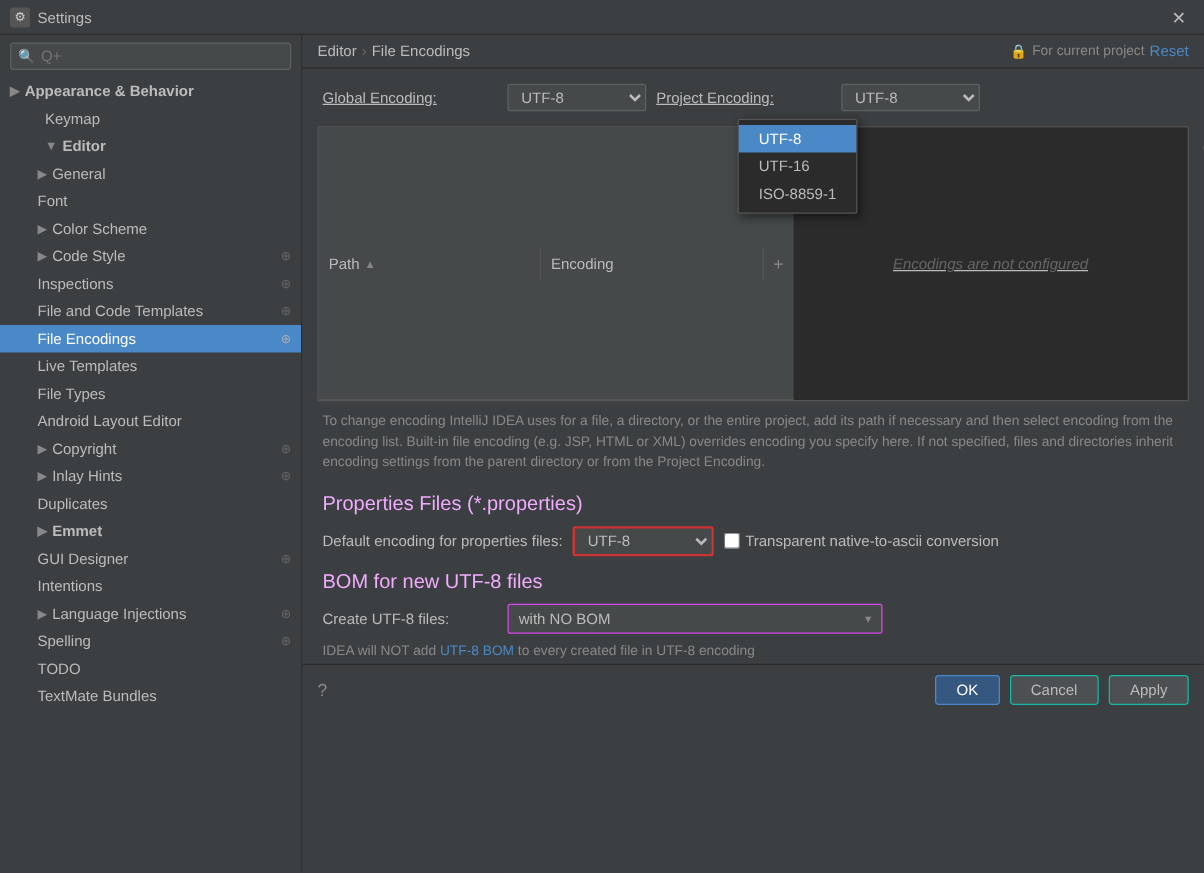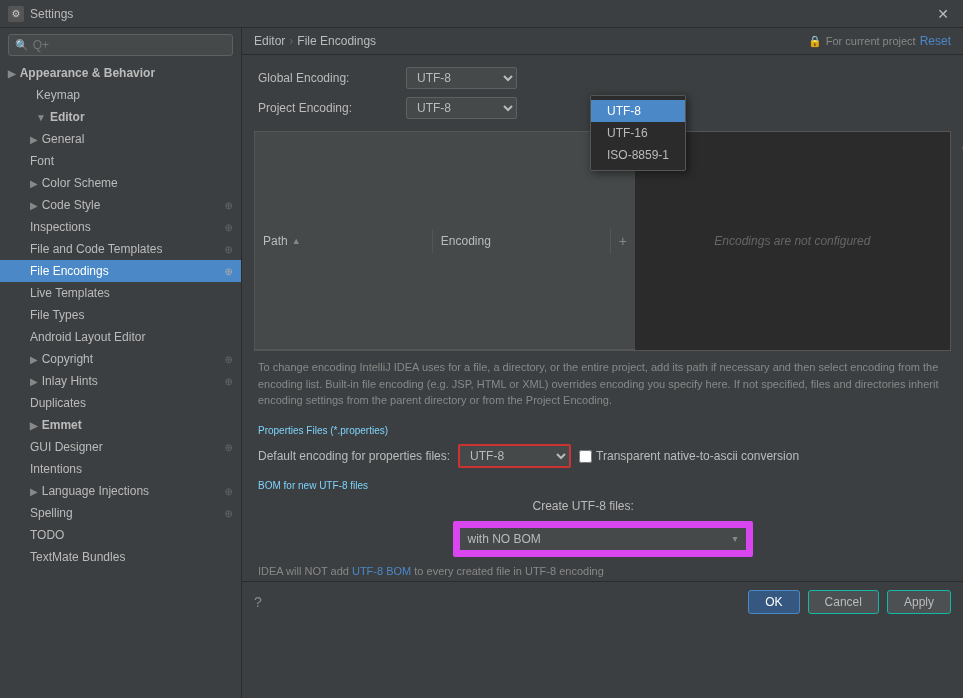--- a/index.html
+++ b/index.html
@@ -163,22 +163,23 @@
       padding: 4px 16px;
       color: #bbb;
       cursor: pointer;
       font-size: 12px;
     }
     .dropdown-option.selected { color: #fff; background: #4a88c7; }
     
     .form-area {
       padding: 12px 16px;
       display: flex;
-      flex-direction: column;
+      flex-direction: row;
       gap: 8px;
+      text-decoration: underline;
     }
     .form-row {
       display: flex;
       align-items: center;
       gap: 8px;
     }
     .form-label {
       color: #bbb;
       font-size: 12px;
       min-width: 140px;
@@ -213,38 +214,39 @@
       font-size: 14px;
       border-left: 1px solid #555;
     }
     .table-body {
       flex: 1;
       display: flex;
       align-items: center;
       justify-content: center;
       background: #2b2b2b;
       position: relative;
+      text-decoration: underline;
     }
     .empty-message {
       color: #666;
       font-size: 12px;
       font-style: italic;
     }
     
     .info-text {
       padding: 8px 16px;
       color: #888;
       font-size: 11px;
       line-height: 1.5;
     }
     
     .section-header-text {
       padding: 8px 16px 4px 16px;
-      color: #7dd3fc;
-      font-size: 10px;
+      color: #f0abfc;
+      font-size: 16px;
     }
     .checkbox-input {
       width: 13px;
       height: 13px;
       cursor: pointer;
       accent-color: #4a88c7;
     }
     .highlighted-text {
       color: #4a88c7;
       text-decoration: none;
@@ -301,21 +303,20 @@
       font-size: 12px;
       padding: 2px 4px;
       cursor: pointer;
     }
     
     .bom-row {
       display: flex;
       align-items: center;
       gap: 8px;
       padding: 4px 16px;
-      flex-direction: column;
     }
     .bom-note {
       padding: 4px 16px;
       font-size: 11px;
       color: #888;
     }
     .scrollbar-thin::-webkit-scrollbar { width: 6px; }
     .scrollbar-thin::-webkit-scrollbar-track { background: #3c3f41; }
     .scrollbar-thin::-webkit-scrollbar-thumb { background: #5e6162; border-radius: 3px; }
   </style>
@@ -495,30 +496,30 @@
       <div class="section-header-text">Properties Files (*.properties)</div>
       <div style="padding:4px 16px; display:flex; align-items:center; gap:8px;">
         <span class="form-label">Default encoding for properties files:</span>
         <div style="position:relative;border:2px solid #cc3333;border-radius:2px;">
           <select style="background:#45494a;color:#bbb;border:none;font-size:12px;padding:2px 20px 2px 6px;cursor:pointer;appearance:auto;">
             <option>UTF-8</option>
             <option>UTF-16</option>
             <option>ISO-8859-1</option>
           </select>
         </div>
-        <div style="display:flex;align-items:flex-end;gap:4px;">
+        <div style="display:flex;align-items:flex-start;gap:4px;">
           <input type="checkbox" class="checkbox-input" style="">
           <span>Transparent native-to-ascii conversion</span>
         </div>
       </div>
 
       <div class="section-header-text">BOM for new UTF-8 files</div>
       <div class="bom-row">
         <span class="form-label">Create UTF-8 files:</span>
-        <div class="styled-select" style="min-width:300px;padding:4px 8px;background:#45494a;border:7px solid #d946ef;border-radius:2px;display:flex;align-items:center;justify-content:space-between;cursor:pointer;text-align:center;">
+        <div class="styled-select" style="min-width:300px;padding:4px 8px;background:#45494a;border:1px solid #d946ef;border-radius:2px;display:flex;align-items:center;justify-content:space-between;cursor:pointer;text-align:center;">
           <span>with NO BOM</span>
           <span class="dropdown-arrow">▾</span>
         </div>
       </div>
       <div class="bom-note">
         <span>IDEA will NOT add </span><span class="highlighted-text">UTF-8 BOM</span><span> to every created file in UTF-8 encoding</span>
       </div>
 
       <div class="bottom-bar">
         <span class="help-icon">?</span>

